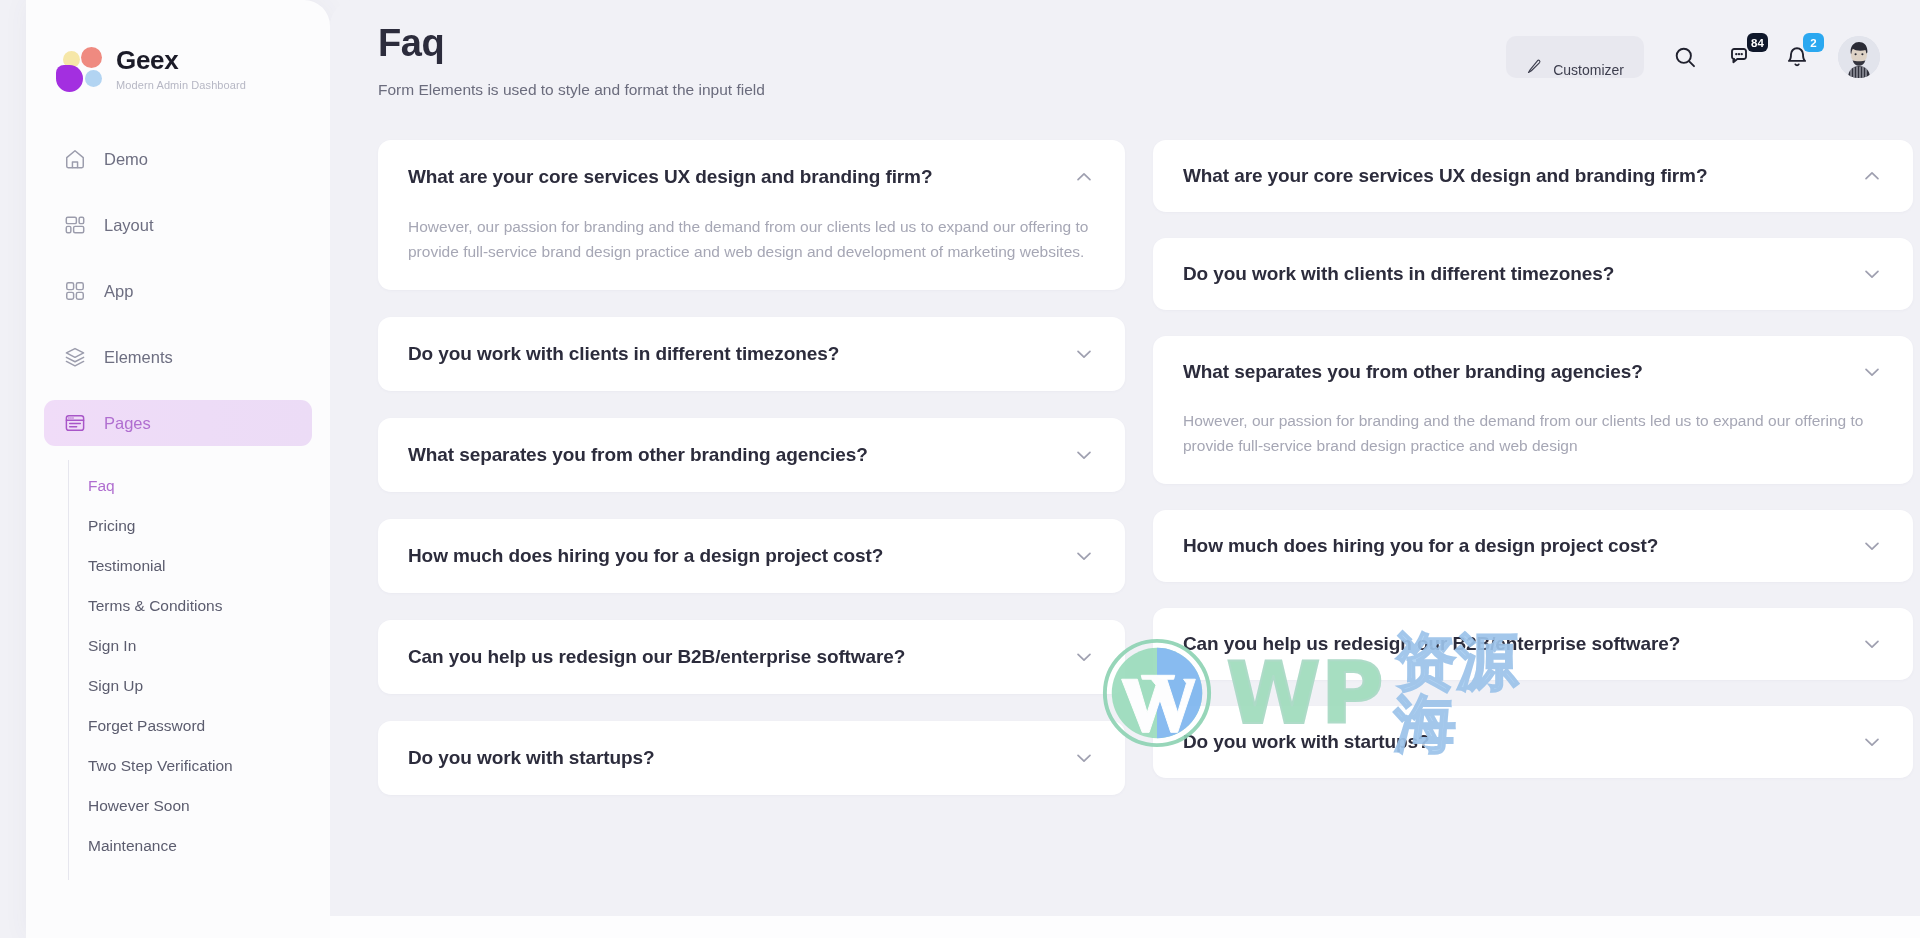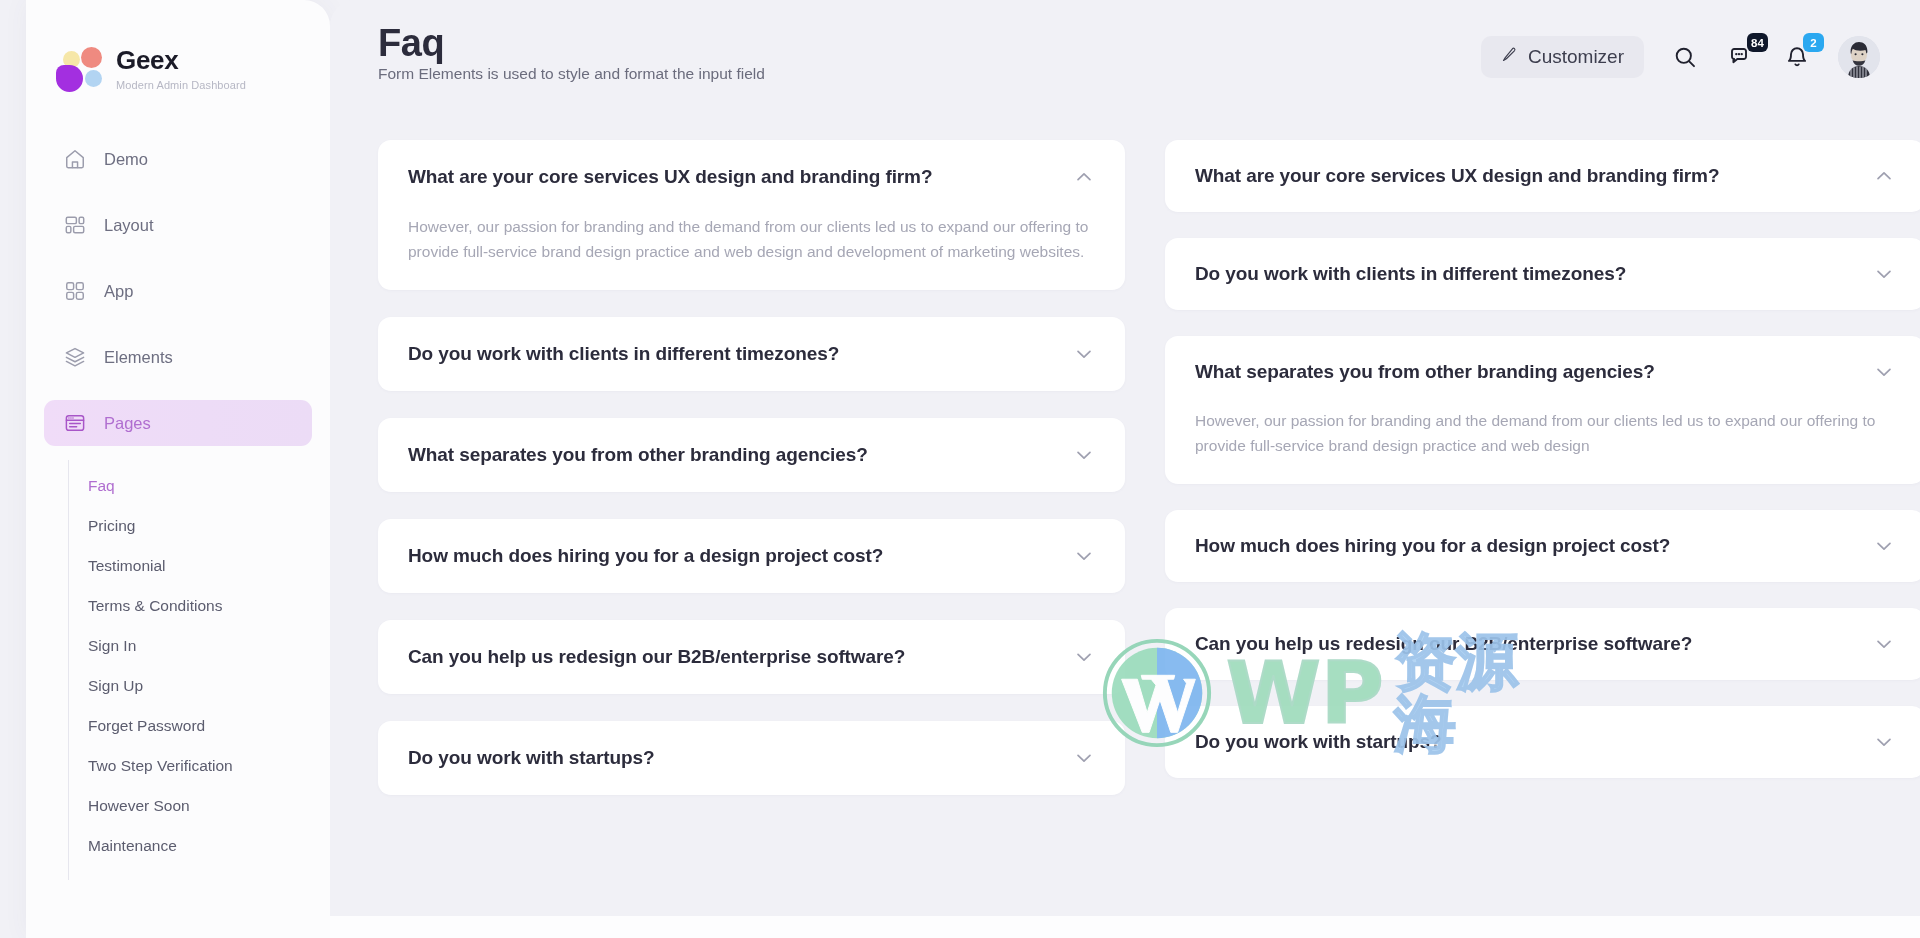--- a/index.html
+++ b/index.html
@@ -71,31 +71,31 @@
     border-top-left-radius: 26px;
     overflow: hidden;
   }
   .topbar {
     position: relative; height: 118px;
     padding: 0 38px 0 48px;
     display: flex; align-items: flex-start;
   }
   .page-head { padding-top: 22px; }
   .page-title { font-size: 38px; font-weight: 700; color: #2c2c3c; letter-spacing: -0.4px; }
-  .page-sub { font-size: 15.5px; color: #6b6c7d; }
+  .page-sub { margin-top: 16px; font-size: 15.5px; color: #6b6c7d; }
 
   .toolbar {
     position: absolute; right: 40px; top: 36px;
     display: flex; align-items: center; gap: 26px;
   }
   .customizer {
-    display: flex; align-items: center; gap: 10px;
+    display: flex; align-items: flex-end; gap: 10px;
     background: #e8e8ef; border: none; border-radius: 10px;
     height: 42px; padding: 0 20px; cursor: pointer;
-    font-size: 19px; color: #3d3e4e; font-family: inherit;
+    font-size: 14px; color: #3d3e4e; font-family: inherit;
   }
   .customizer svg { width: 17px; height: 17px; stroke: #3d3e4e; stroke-width: 1.6; fill: none; }
   .tb-icon { position: relative; width: 30px; height: 30px; cursor: pointer;
              display:flex; align-items:center; justify-content:center; }
   .tb-icon svg { width: 24px; height: 24px; stroke: #20212e; stroke-width: 1.9; fill: none; }
   .badge {
     position: absolute; top: -9px; right: -12px;
     min-width: 21px; height: 19px; padding: 0 4px;
     border-radius: 6px; color: #fff; font-size: 11.5px; font-weight: 700;
     display: flex; align-items: center; justify-content: center;
@@ -103,21 +103,21 @@
   .badge.orange { background: #0f172a; }
   .badge.blue { background: #2ba8f0; }
   .avatar {
     width: 42px; height: 42px; border-radius: 50%; overflow: hidden;
     background: #dfe1ea; cursor: pointer; position: relative; flex: 0 0 42px;
   }
 
   
   .faq-wrap {
     padding: 22px 0 0 48px;
-    display: flex; gap: 40px; align-items: flex-start;
+    display: flex; gap: 28px; align-items: flex-start;
   }
   .col { display: flex; flex-direction: column; }
   .col-left { width: 747px; flex: 0 0 747px; gap: 27px; }
   .col-right { width: 760px; flex: 0 0 760px; gap: 26px; }
   .faq-card {
     background: #ffffff; border-radius: 13px;
     box-shadow: 0 1px 3px rgba(90,90,130,0.045);
     padding: 0 30px;
   }
   .faq-head {

